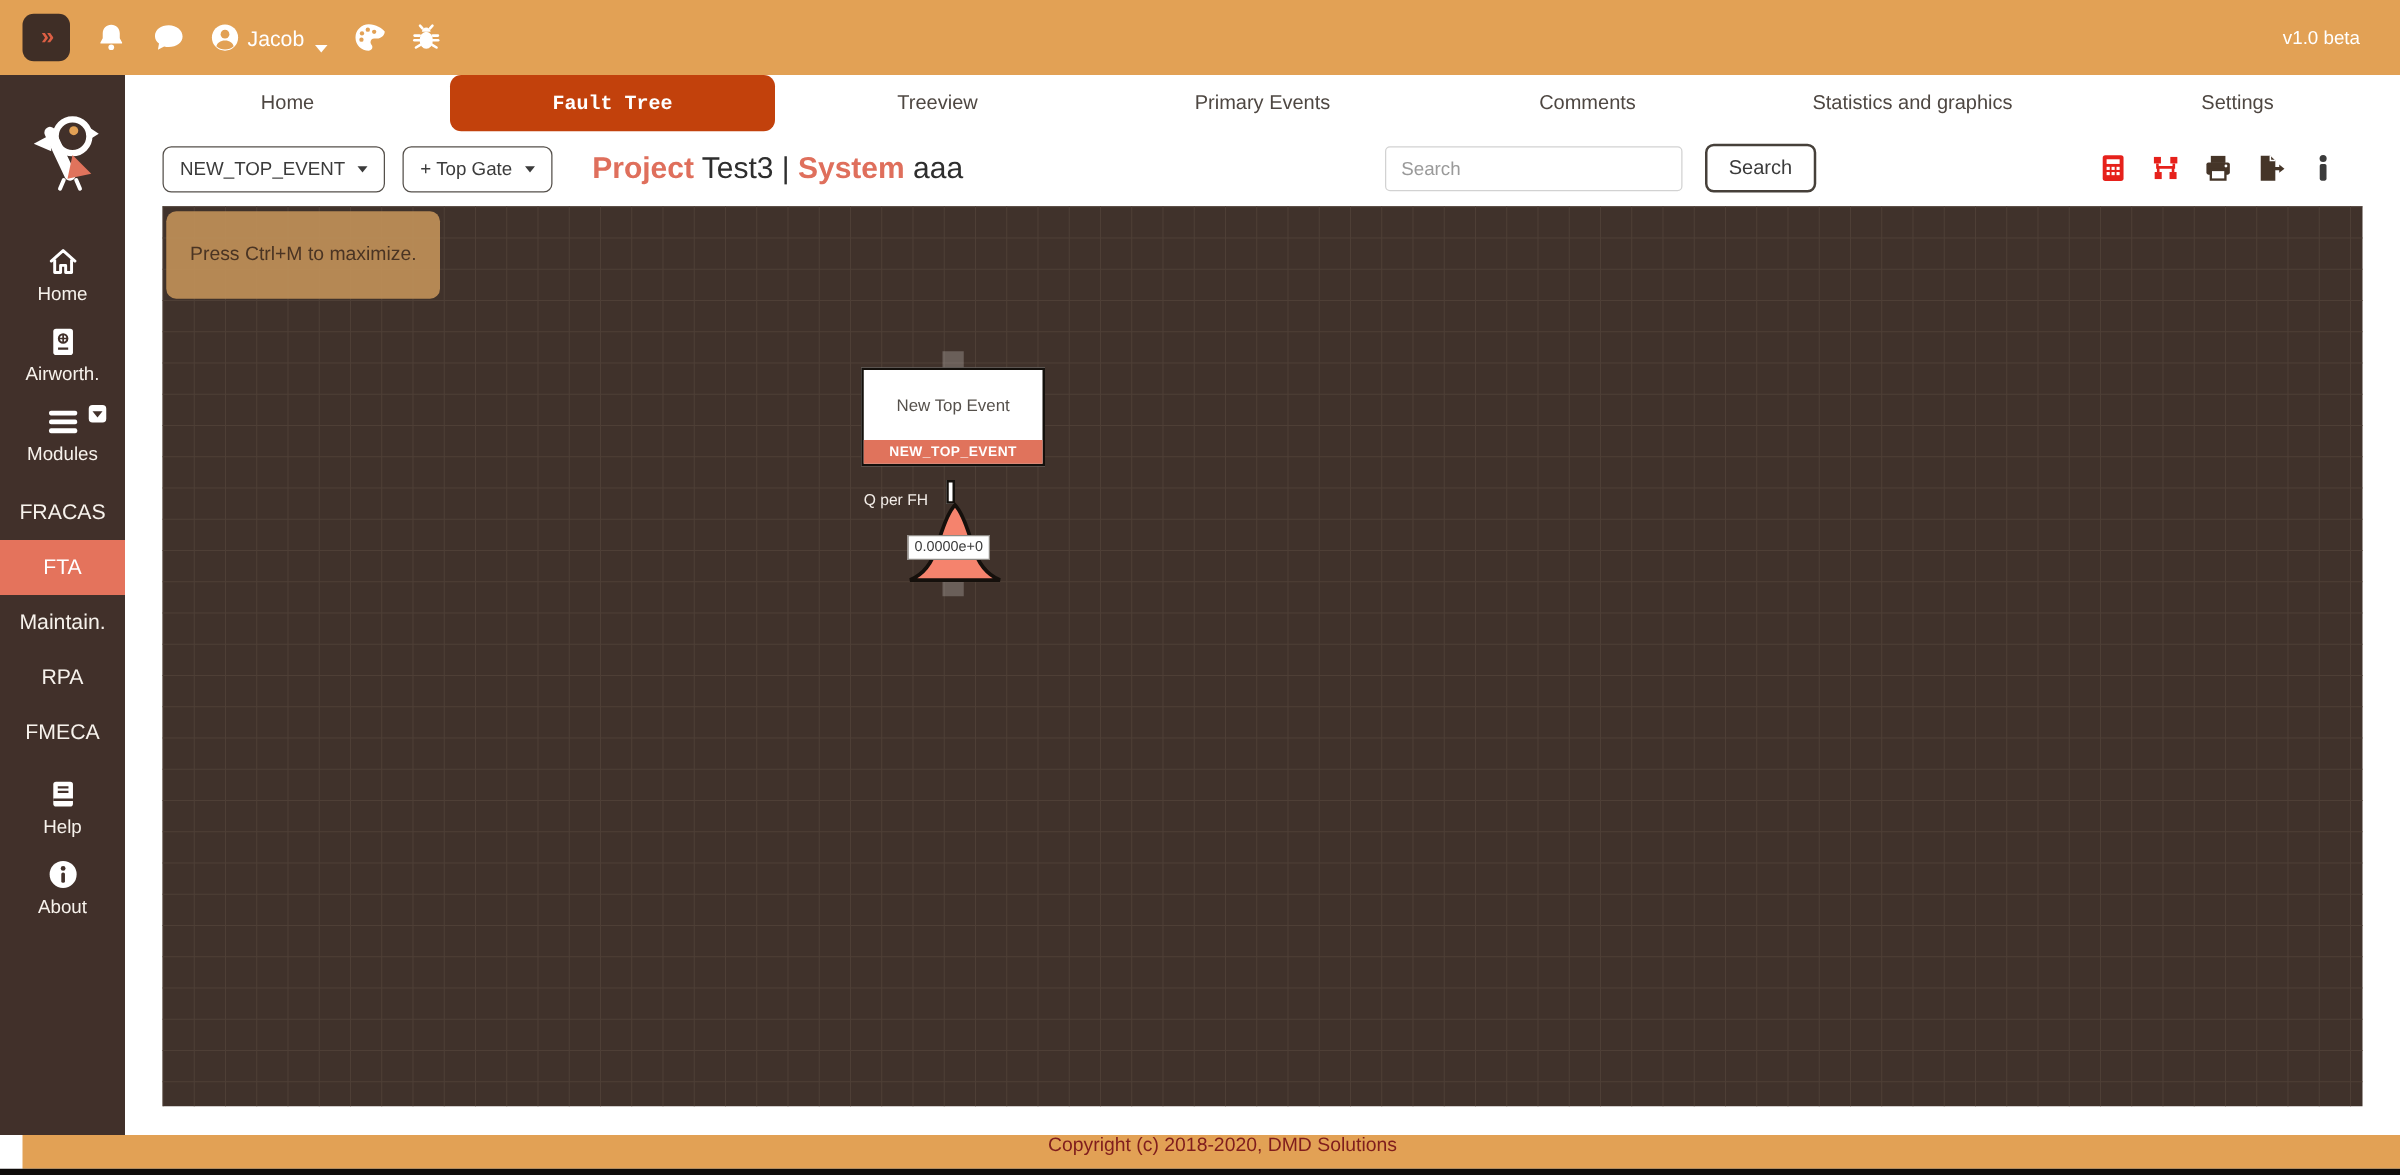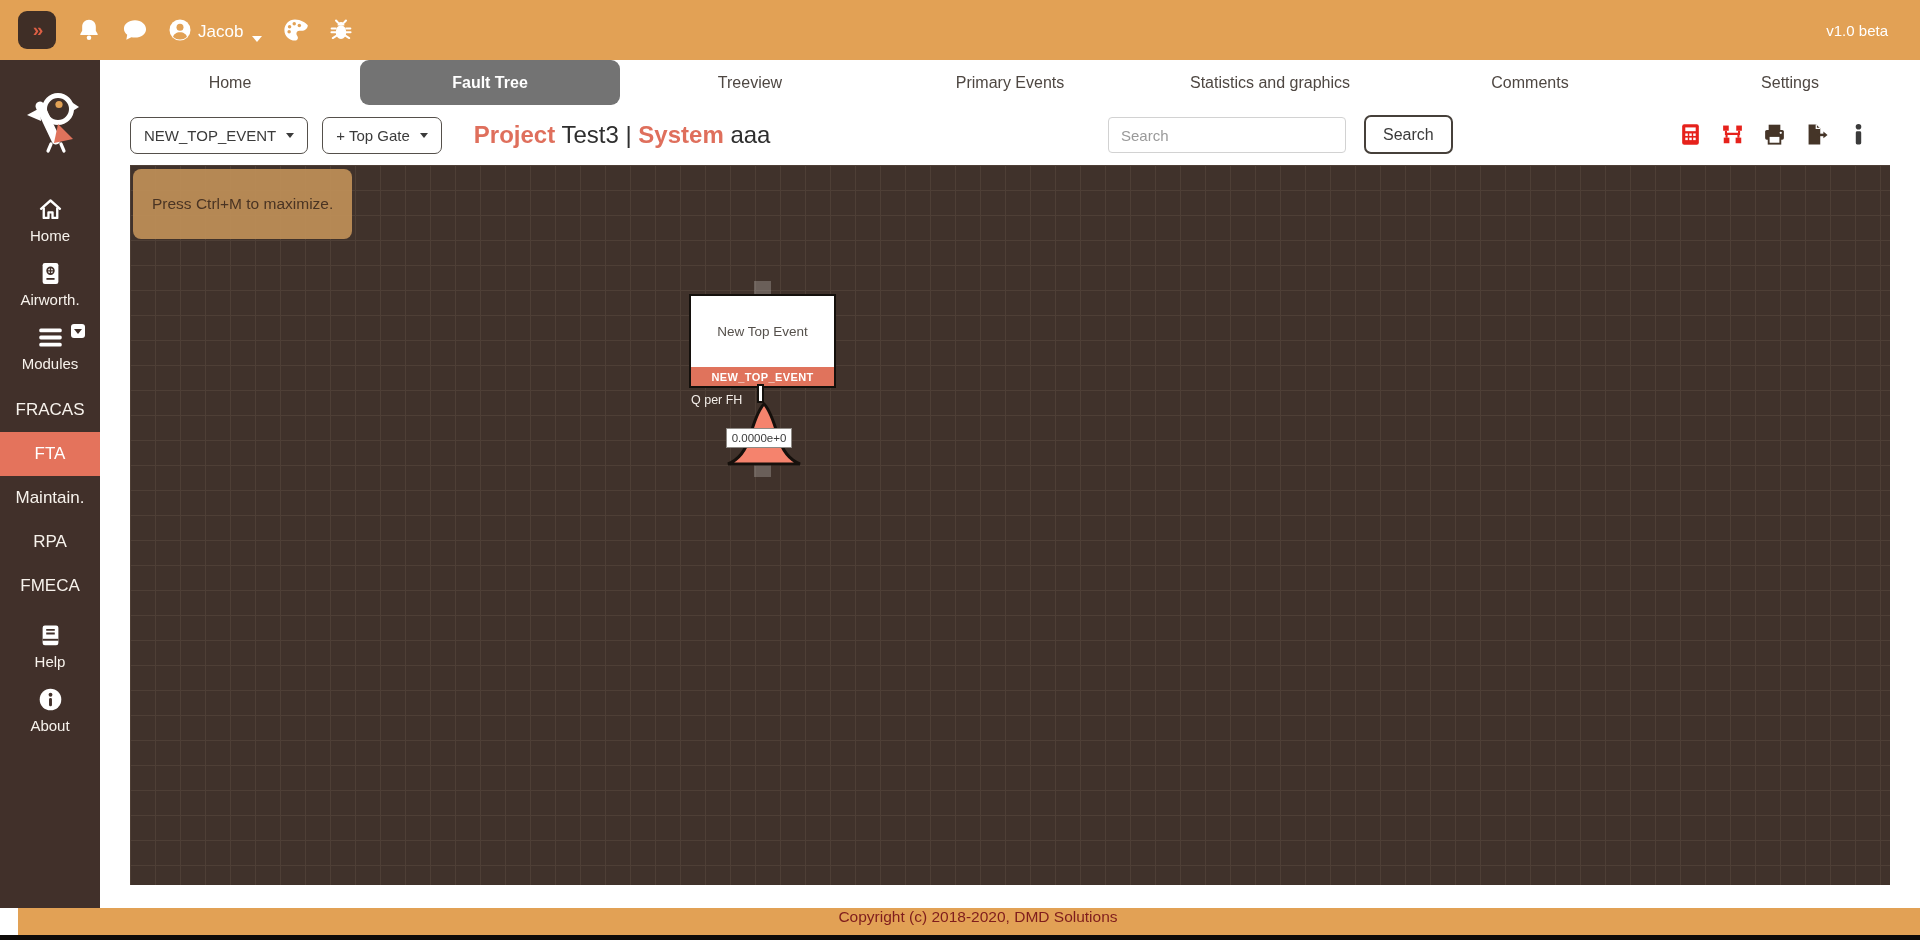--- a/index.html
+++ b/index.html
@@ -37,21 +37,21 @@
               border-radius:3px; display:flex; align-items:center; justify-content:center; }
   .mini-box .caret { width:0; height:0; border-left:4px solid transparent; border-right:4px solid transparent;
                      border-top:5px solid #41302A; }
 
   
   .main { position:absolute; left:100px; top:60px; width:1820px; height:848px; background:#fff; }
 
   .tabrow { display:flex; height:45px; width:100%; }
   .tab { flex:1; display:flex; align-items:center; justify-content:center;
          font-size:16px; color:#4E4742; cursor:pointer; }
-  .tab.active { background:#737373; color:#fff; font-weight:bold; border-radius:9px; }
+  .tab.active { background:#c2410c; color:#fff; font-weight:bold; border-radius:9px;font-family:Liberation Mono, monospace; }
 
   .toolbar { position:relative; height:60px; display:flex; align-items:center; padding:0 0 0 30px; }
   .dd-btn { height:37px; border:1px solid #55504B; border-radius:7px; background:#fff;
             display:flex; align-items:center; gap:10px; padding:0 13px; font-size:15px;
             color:#3B3B3B; cursor:pointer; margin-right:14px; }
   .dd-btn .caret { width:0; height:0; border-left:4.5px solid transparent; border-right:4.5px solid transparent;
                    border-top:5.5px solid #3B3B3B; }
   .page-title { margin-left:18px; font-size:24px; color:#2E2E2E; white-space:nowrap; }
   .page-title .accent { color:#DF6F5C; font-weight:bold; }
   .search-input { position:absolute; left:1008px; top:12px; width:238px; height:36px;
@@ -70,21 +70,21 @@
             background:#40322B;
             background-image:
               linear-gradient(#4E3F36 1px, transparent 1px),
               linear-gradient(90deg, #4E3F36 1px, transparent 1px);
             background-size:25px 25px; }
   .hint { position:absolute; left:3px; top:4px; background:rgba(197,148,90,0.88);
           border-radius:8px; padding:26px 19px; font-size:15.5px; color:#4A3423; }
 
   .node-box { position:absolute; left:559px; top:129px; width:147px; border:2px solid #14100C;
               background:#fff; cursor:pointer; }
-  .node-title { height:71px; display:flex; align-items:center; justify-content:center;
+  .node-title { height:56px; display:flex; align-items:center; justify-content:center;
                 font-size:13.5px; color:#55504B;border-radius:19px; }
   .node-band { height:19px; background:#E0735C; color:#fff; font-size:11px; font-weight:bold;
                display:flex; align-items:center; justify-content:center; letter-spacing:0.4px; }
   .metric-lbl { position:absolute; left:561px; top:228px; font-size:12.5px; color:#F2EDE8; }
   .stem { position:absolute; left:627px; top:219px; width:7px; height:19px; background:#fff;
           border:2px solid #14100C; }
   .gate { position:absolute; left:592px; top:235px; width:84px; height:68px; cursor:pointer; }
   .value-chip { position:absolute; left:596px; top:263px; width:66px; height:20px; background:#fff;
                 border:1px solid #8E8A85; font-size:11.5px; color:#3B3B3B;
                 display:flex; align-items:center; justify-content:center; }
@@ -229,22 +229,22 @@
     </div>
   </div>
 
   <div class="main">
 
     <div class="tabrow">
       <div class="tab">Home</div>
       <div class="tab active">Fault Tree</div>
       <div class="tab">Treeview</div>
       <div class="tab">Primary Events</div>
+      <div class="tab">Comments</div>
       <div class="tab">Statistics and graphics</div>
-      <div class="tab">Comments</div>
       <div class="tab">Settings</div>
     </div>
 
     <div class="toolbar">
       <button class="dd-btn">
         <span>NEW_TOP_EVENT</span>
         <span class="caret"></span>
       </button>
       <button class="dd-btn">
         <span>+ Top Gate</span>

